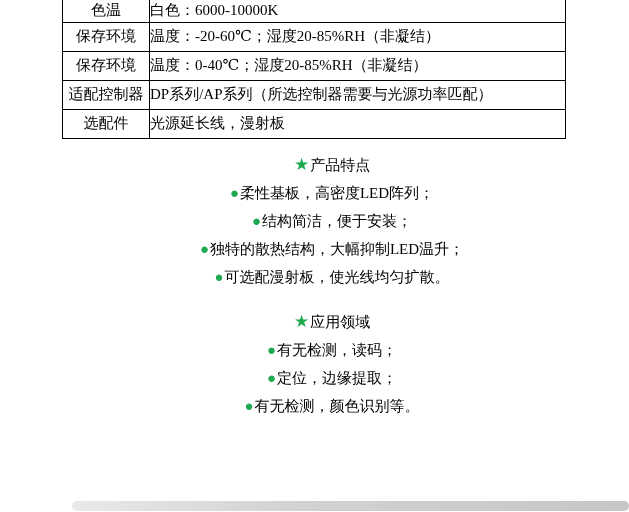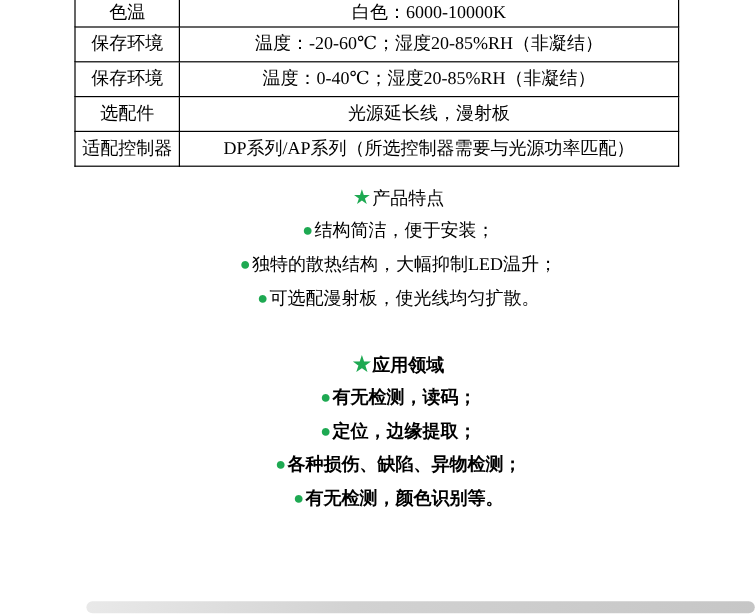--- a/index.html
+++ b/index.html
@@ -35,21 +35,21 @@
   table.spec-table tr { height: 29px; }
   table.spec-table tr.first-row { height: 22px; }
   table.spec-table tr.first-row td { border-top: none; }
   td.label-cell {
     width: 86px;
     text-align: center;
     vertical-align: middle;
   }
   td.value-cell {
     width: 415px;
-    text-align: center;
+    text-align: left;
     vertical-align: middle;
     padding-left: 5px;
   }
 
   
   .sections {
     position: absolute;
     left: 62px;
     top: 151px;
     width: 540px;
@@ -58,21 +58,21 @@
   .section-heading {
     height: 28px;
     line-height: 28px;
     white-space: nowrap;
   }
   .section-heading .star {
     color: #1EA952;
     font-size: 17px;
     margin-right: 1px;
   }
-  .section-applications { margin-top: 27px; font-weight: bold; }
+  .section-applications { margin-top: 17px; }
   .bullet-line {
     height: 28px;
     line-height: 28px;
     white-space: nowrap;
   }
   .bullet-line .dot {
     color: #1EA952;
     font-size: 15px;
     margin-right: 1px;
   }
@@ -99,35 +99,38 @@
     </tr>
     <tr>
       <td class="label-cell">保存环境</td>
       <td class="value-cell">温度：-20-60℃；湿度20-85%RH（非凝结）</td>
     </tr>
     <tr>
       <td class="label-cell">保存环境</td>
       <td class="value-cell">温度：0-40℃；湿度20-85%RH（非凝结）</td>
     </tr>
     <tr>
+      <td class="label-cell">适配控制器</td>
+      <td class="value-cell">DP系列/AP系列（所选控制器需要与光源功率匹配）</td>
+    </tr>
+    <tr>
       <td class="label-cell">选配件</td>
       <td class="value-cell">光源延长线，漫射板</td>
-    </tr>
-    <tr>
-      <td class="label-cell">适配控制器</td>
-      <td class="value-cell">DP系列/AP系列（所选控制器需要与光源功率匹配）</td>
     </tr>
   </tbody>
 </table>
 
 <div class="sections">
 
   <div class="section-features">
     <div class="section-heading">
       <span class="star">★</span><span>产品特点</span>
+    </div>
+    <div class="bullet-line">
+      <span class="dot">●</span><span>柔性基板，高密度LED阵列；</span>
     </div>
     <div class="bullet-line">
       <span class="dot">●</span><span>结构简洁，便于安装；</span>
     </div>
     <div class="bullet-line">
       <span class="dot">●</span><span>独特的散热结构，大幅抑制LED温升；</span>
     </div>
     <div class="bullet-line">
       <span class="dot">●</span><span>可选配漫射板，使光线均匀扩散。</span>
     </div>
@@ -137,22 +140,19 @@
     <div class="section-heading">
       <span class="star">★</span><span>应用领域</span>
     </div>
     <div class="bullet-line">
       <span class="dot">●</span><span>有无检测，读码；</span>
     </div>
     <div class="bullet-line">
       <span class="dot">●</span><span>定位，边缘提取；</span>
     </div>
     <div class="bullet-line">
-      <span class="dot">●</span><span>各种损伤、缺陷、异物检测；</span>
-    </div>
-    <div class="bullet-line">
       <span class="dot">●</span><span>有无检测，颜色识别等。</span>
     </div>
   </div>
 
 </div>
 
 <div class="h-scrollbar"></div>
 
 </body></html>

